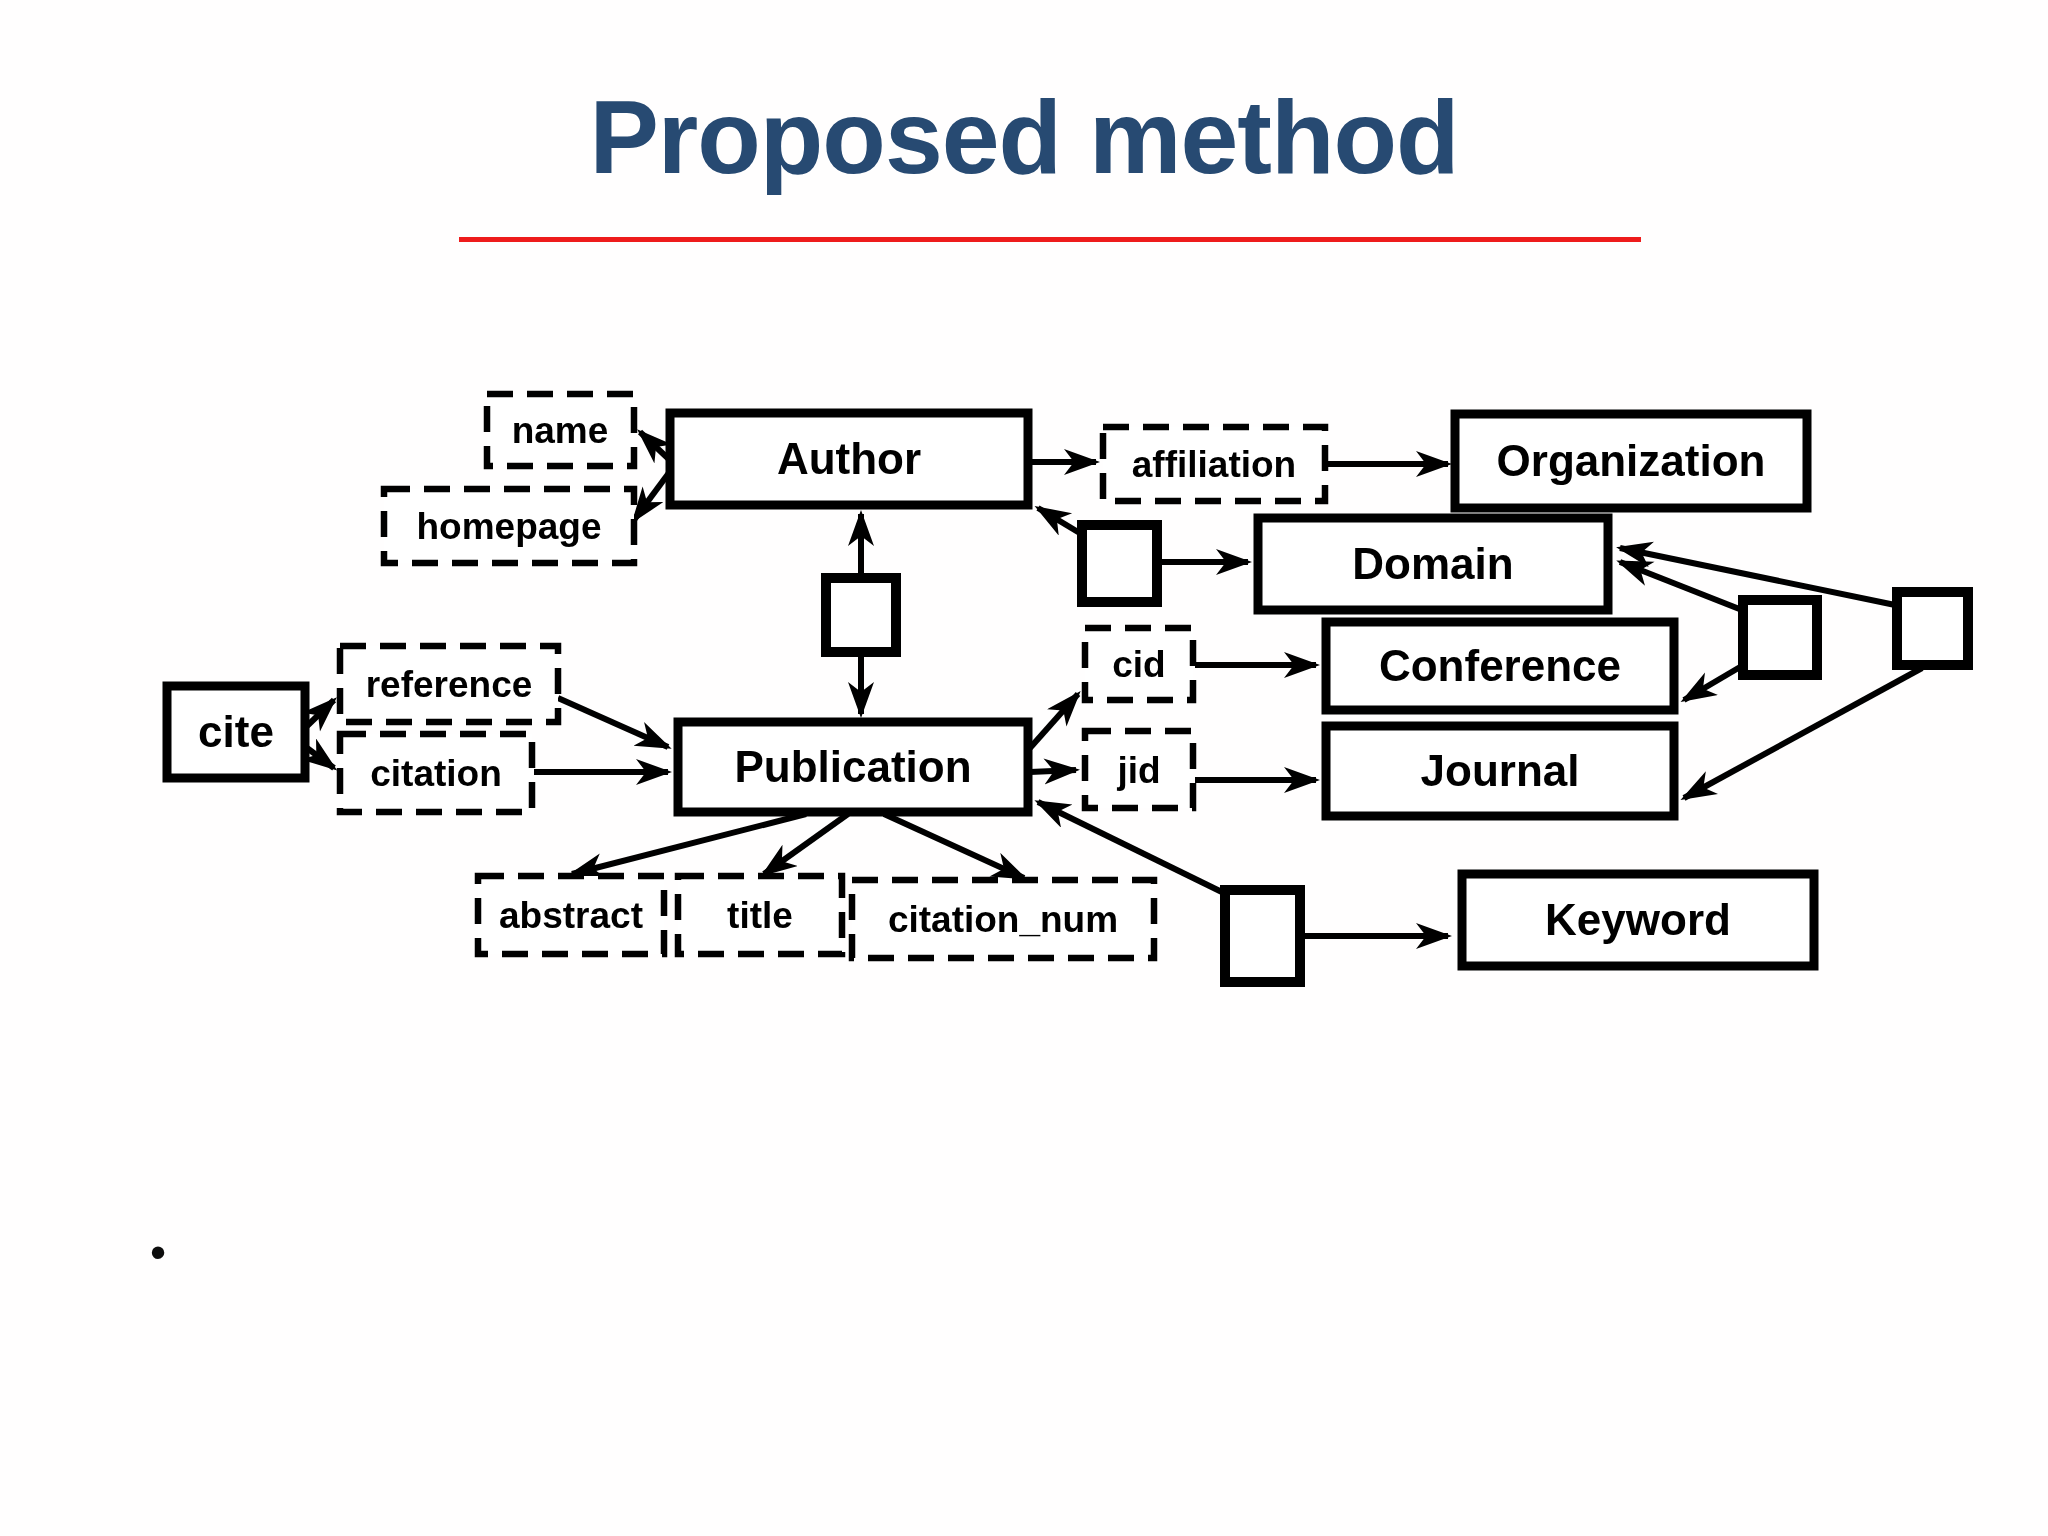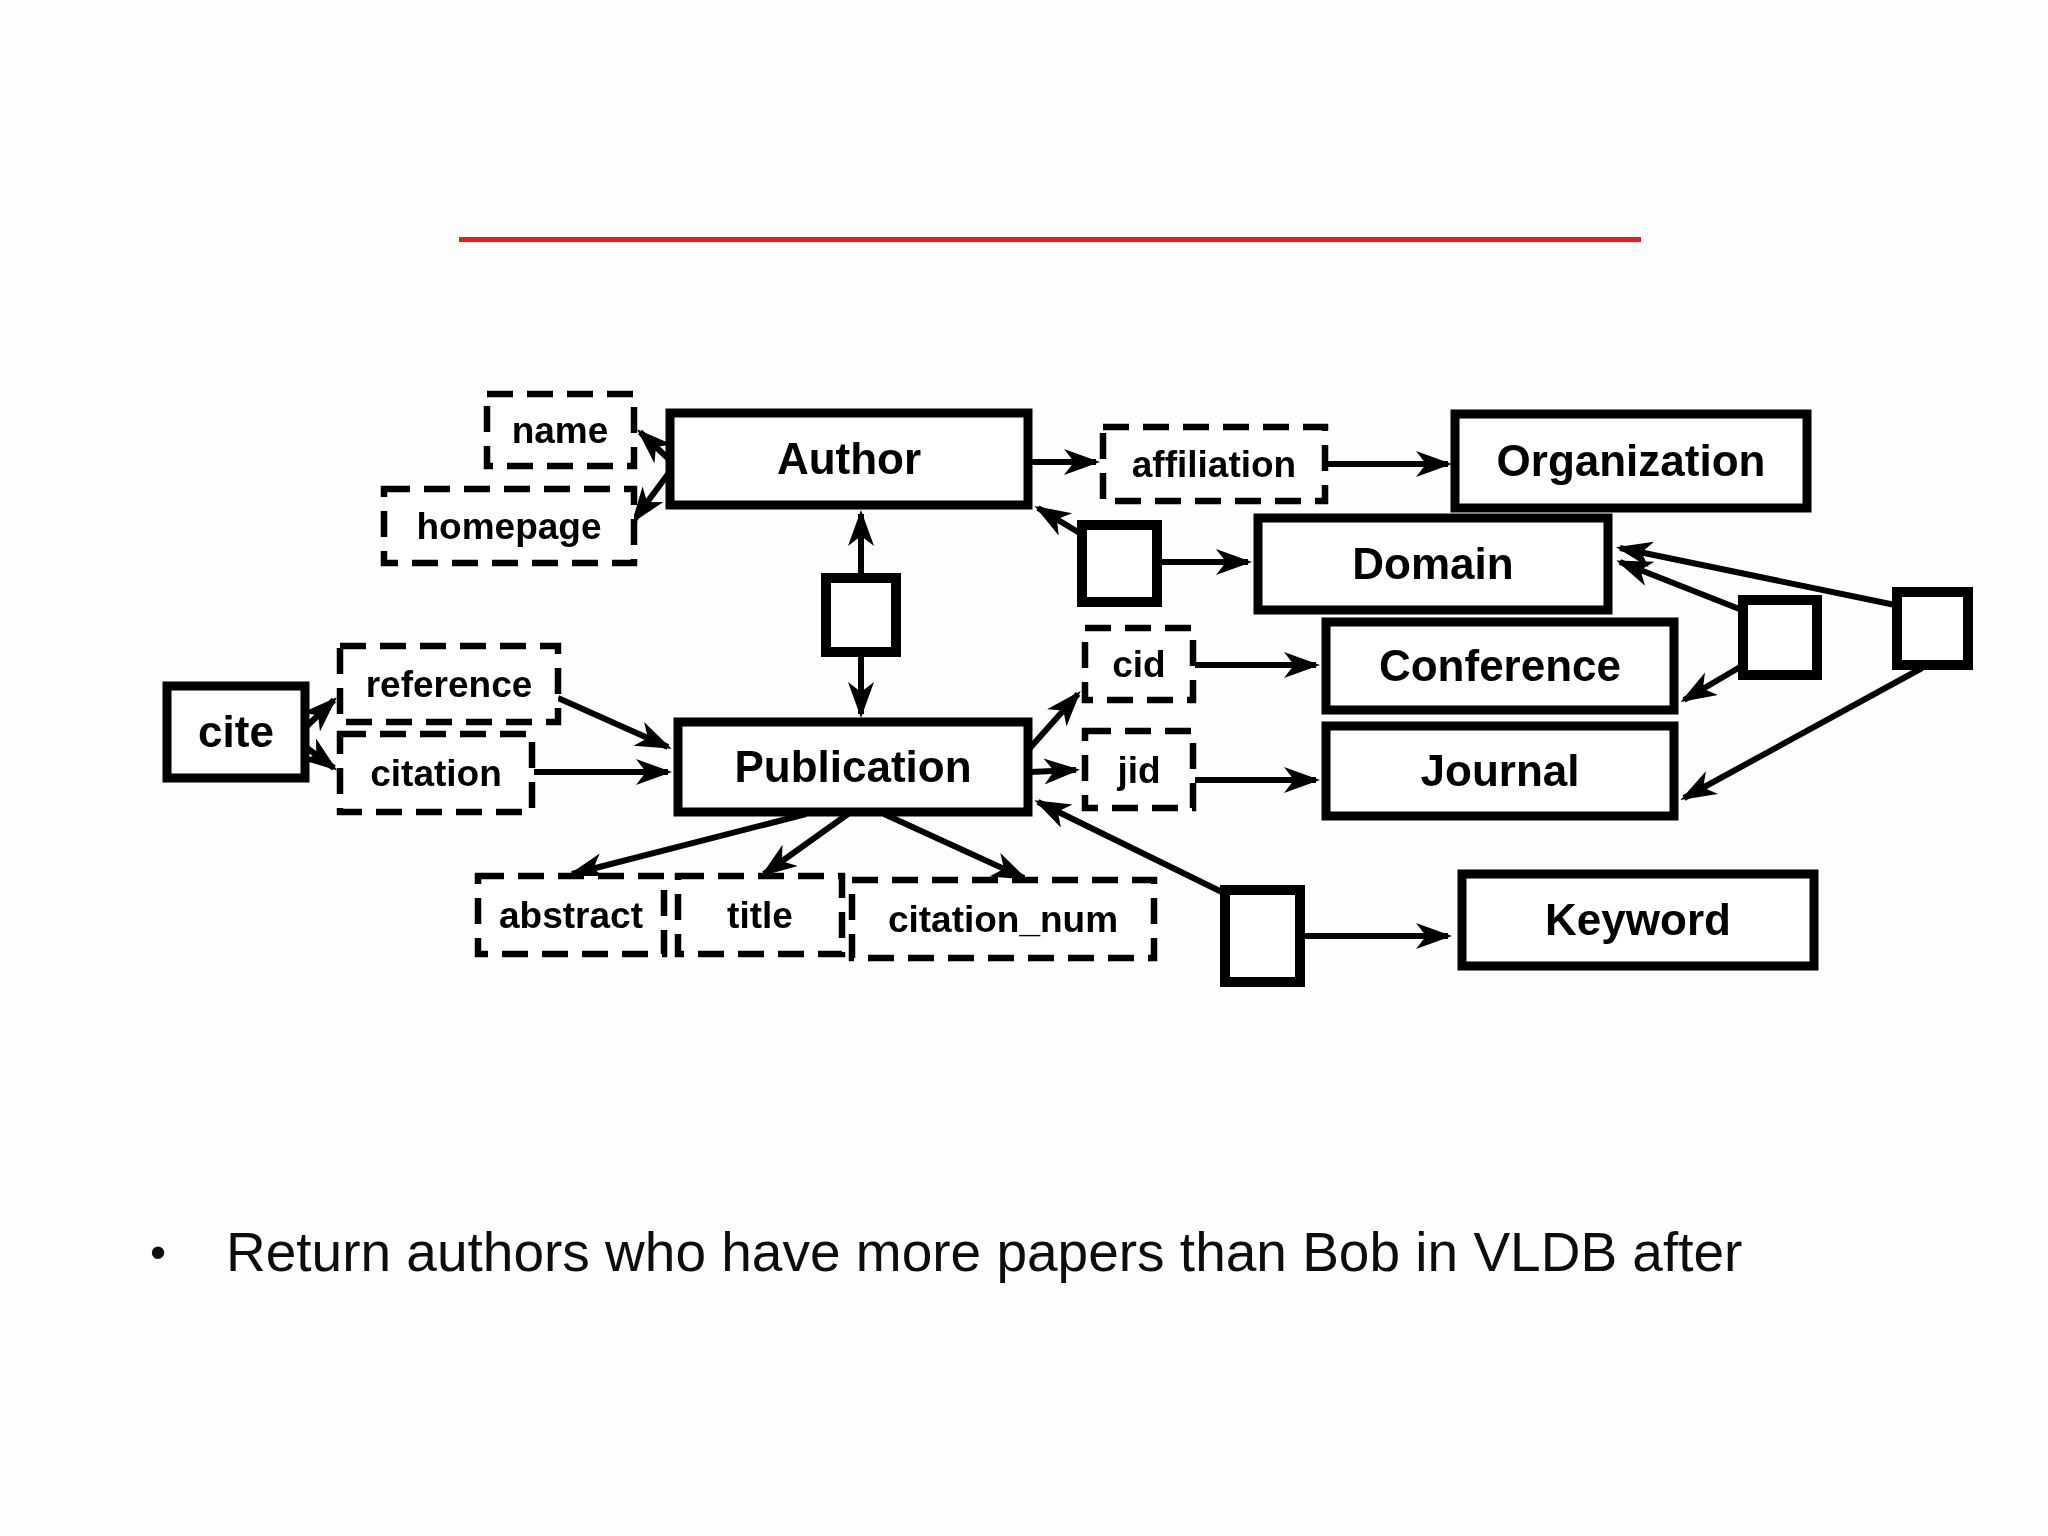--- a/index.html
+++ b/index.html
@@ -26,20 +26,21 @@
     display:flex;align-items:flex-start;color:#0d0d0d;
   }
   #bullet-marker{font-size:46px;line-height:84px;width:76px;flex:0 0 auto;}
   #bullet-text{font-size:55px;line-height:84px;}
 </style>
 </head>
 <body>
 
 <div id="slide">
 
+  <div id="title">Proposed method</div>
   <div id="title-underline"></div>
 
   <svg id="diagram-svg" width="2048" height="1536" viewBox="0 0 2048 1536">
     <defs>
       <marker id="arrow" markerUnits="userSpaceOnUse" markerWidth="40" markerHeight="30" refX="32" refY="13" orient="auto">
         <path d="M0,0 L36,13 L0,26 L10,13 Z" fill="#000000"></path>
       </marker>
     </defs>
 
     <g>
@@ -157,17 +158,16 @@
     </g>
     <g class="entity">
       <rect x="1462" y="874" width="352" height="92"></rect>
       <text x="1638" y="935">Keyword</text>
     </g>
   </svg>
 
   <div id="bullet-block">
     <div id="bullet-marker">•</div>
     <div id="bullet-text">
-      <div>Return authors who have more papers than Bob in VLDB after</div>
     </div>
   </div>
 
 </div>
 
 </body></html>

